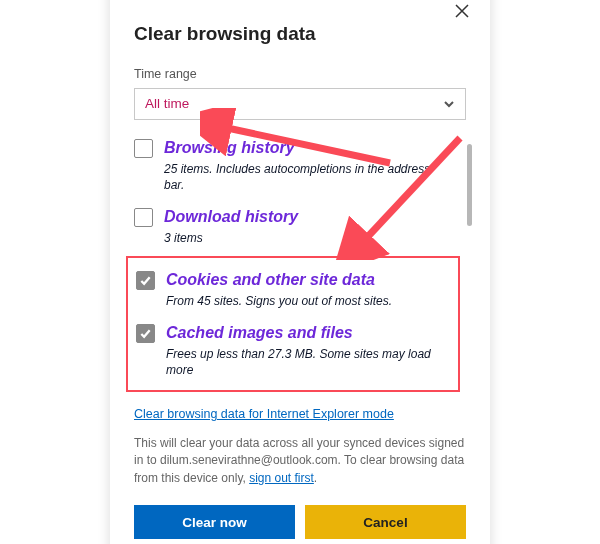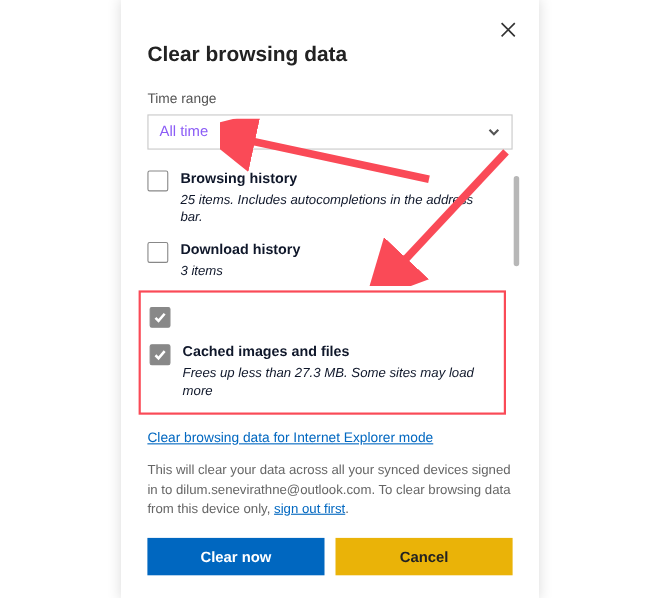--- a/index.html
+++ b/index.html
@@ -42,21 +42,21 @@
       margin-bottom: 7px;
     }
     .select {
       border: 1px solid #c8c8c8;
       height: 32px;
       display: flex;
       align-items: center;
       justify-content: space-between;
       padding: 0 10px;
       font-size: 13.5px;
-      color:#8b5cf6;
+      color:#be185d;
       cursor:pointer;
       margin-bottom: 18px;
     }
     .select svg { width:12px; height:12px; stroke:#555; stroke-width:2; fill:none; }
     .checkarea {
       position: relative;
       padding-right: 14px;
     }
     .scrollbar {
       position:absolute;
@@ -75,21 +75,21 @@
       width:19px; height:19px;
       border:1.5px solid #888;
       border-radius:2px;
       flex:none;
       margin-top:1px;
       display:flex;align-items:center;justify-content:center;
       cursor:pointer;
     }
     .cb.checked { background:#888; border-color:#888; }
     .cb.checked svg { width:13px;height:13px; stroke:#fff; stroke-width:2.5; fill:none; }
-    .itemtxt { font-size:13px; font-weight:600; color:#0f172a; line-height:1.3;}
+    .itemtxt { font-size:16px; font-weight:600; color:#6d28d9; line-height:1.3;font-style:italic;}
     .itemsub { font-size:12px; color:#0f172a; margin-top:2px; line-height:1.35;font-style:italic;}
     .highlight-box {
       border:2.5px solid #fa4a57;
       padding:12px 8px 4px 8px;
       margin: -4px -8px 12px -8px;
     }
     .link {
       color:#0067c0;
       text-decoration:underline;
       font-size:12.5px;
@@ -161,20 +161,24 @@
       </div>
     </div>
 
     <div class="highlight-box">
 
       <div class="item">
         <div class="cb checked">
           <svg viewBox="0 0 14 14">
               <path d="M2.5 7.5 L5.5 10.5 L11.5 3.5"></path>
             </svg>
+        </div>
+        <div>
+          <div class="itemtxt">Cookies and other site data</div>
+          <div class="itemsub">From 45 sites. Signs you out of most sites.</div>
         </div>
       </div>
 
       <div class="item" style="margin-bottom:8px">
         <div class="cb checked">
           <svg viewBox="0 0 14 14">
               <path d="M2.5 7.5 L5.5 10.5 L11.5 3.5"></path>
             </svg>
         </div>
         <div>

